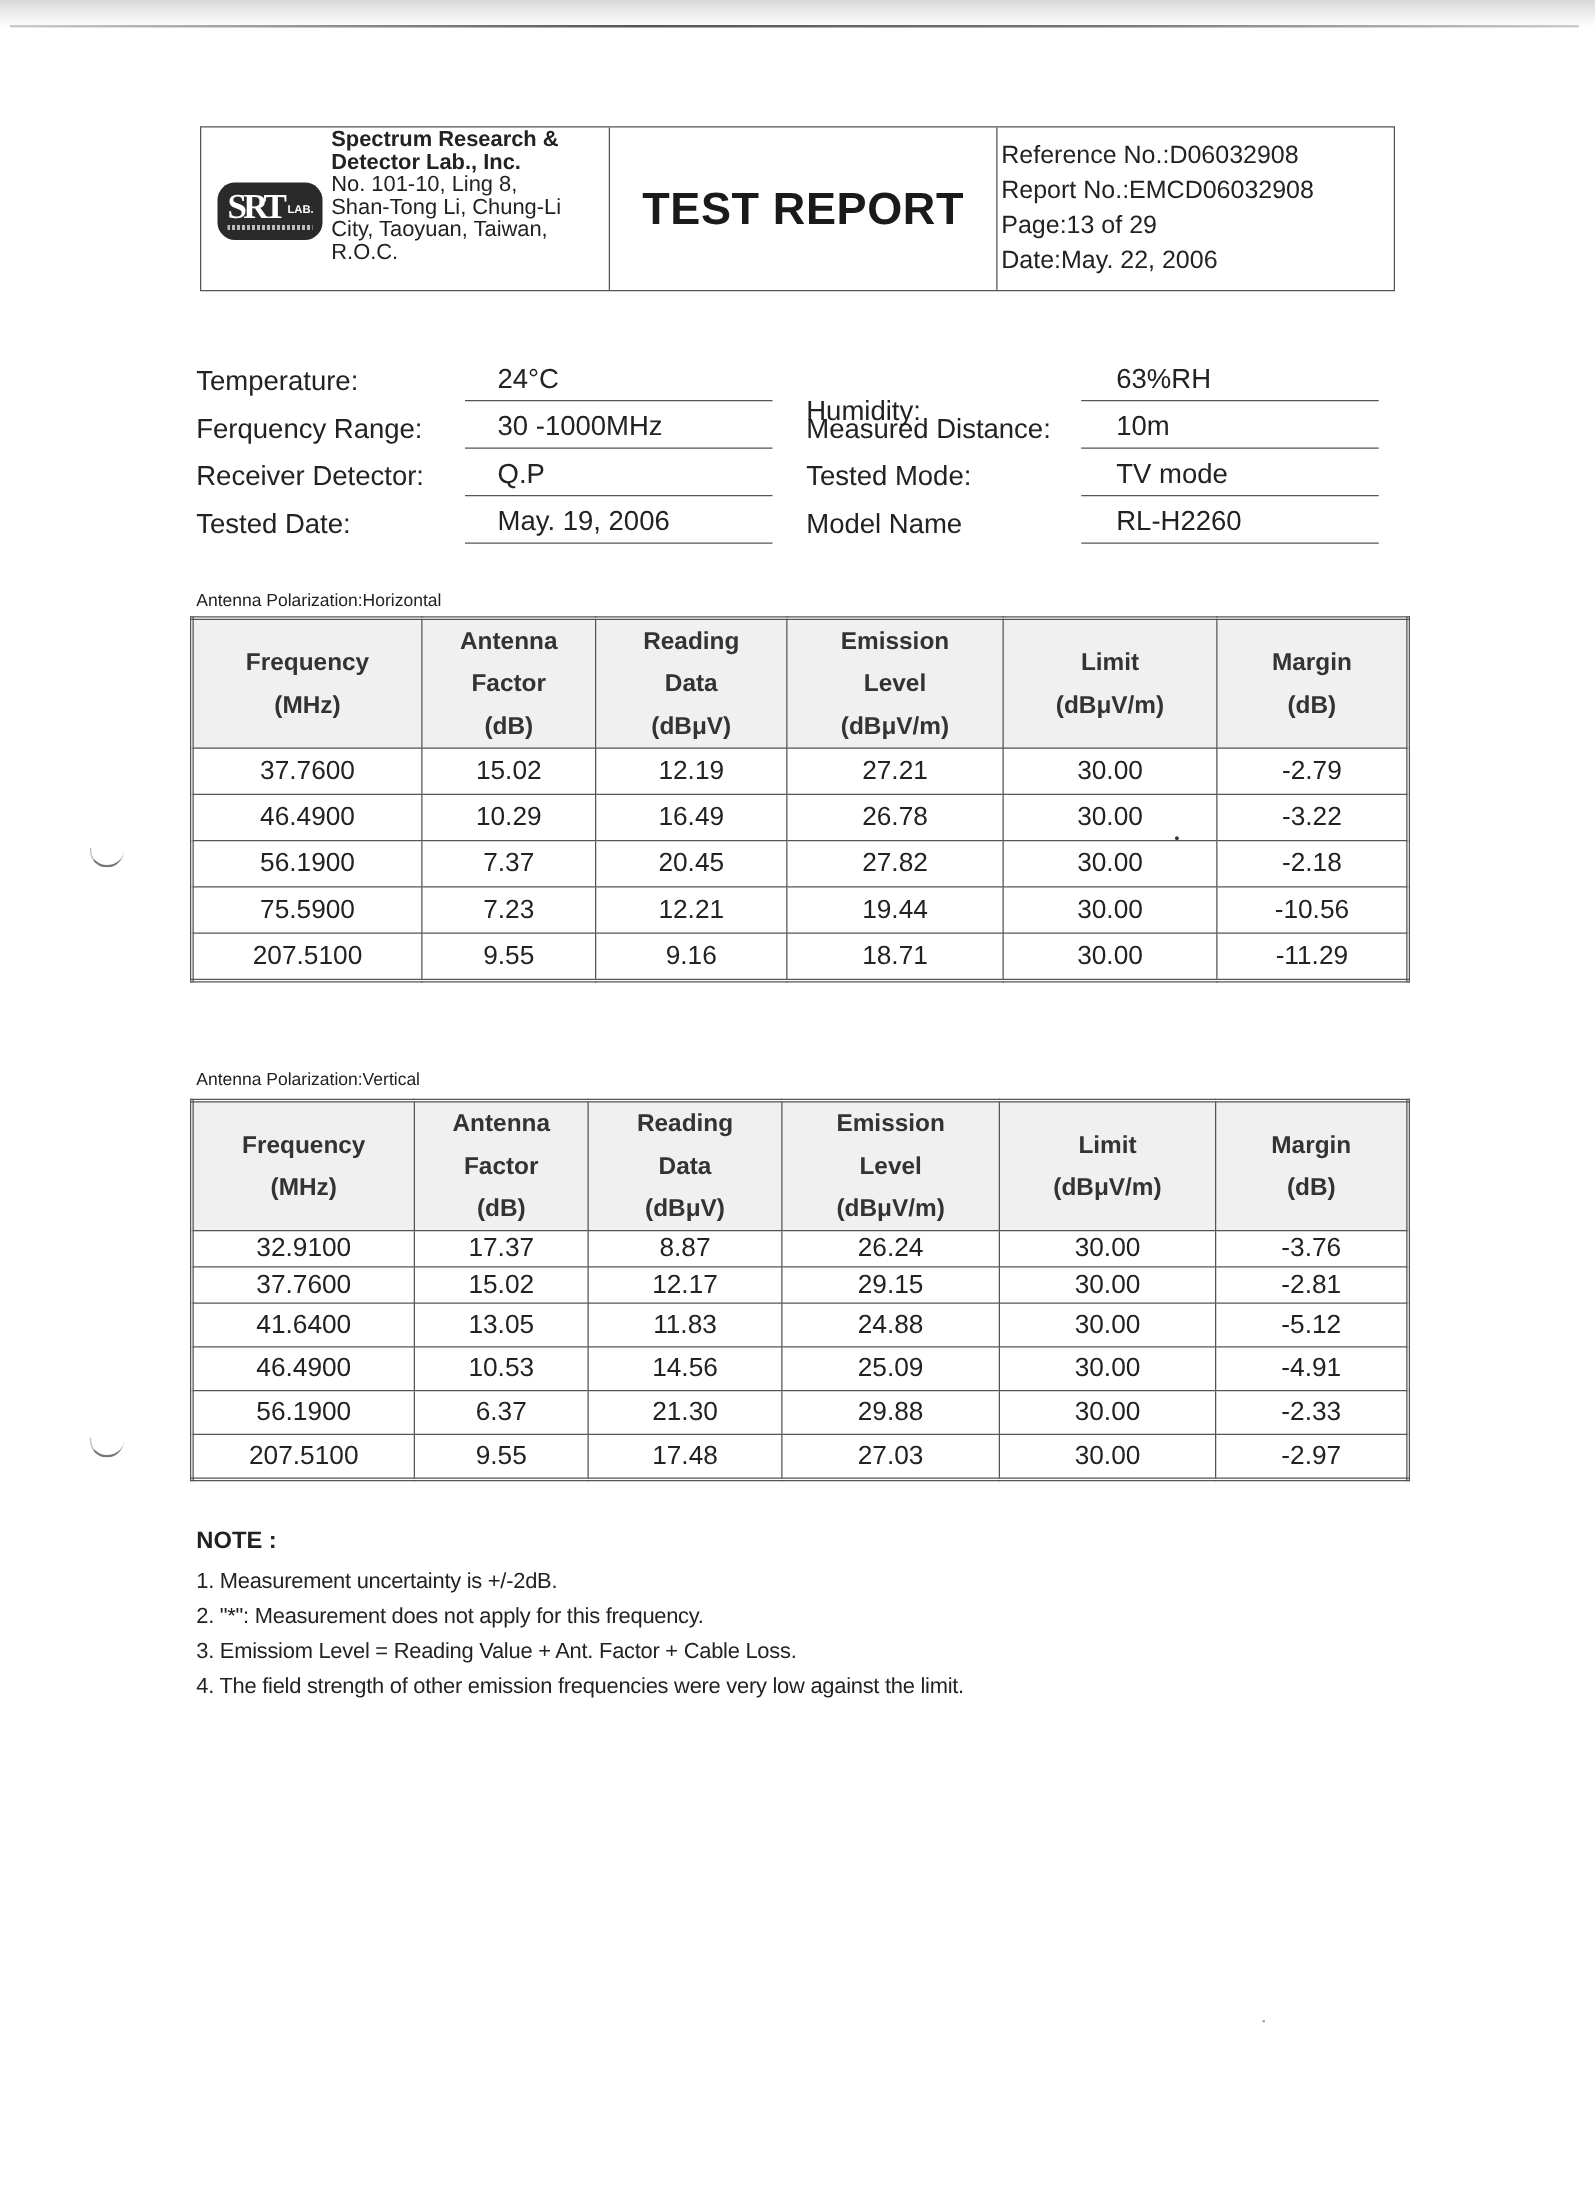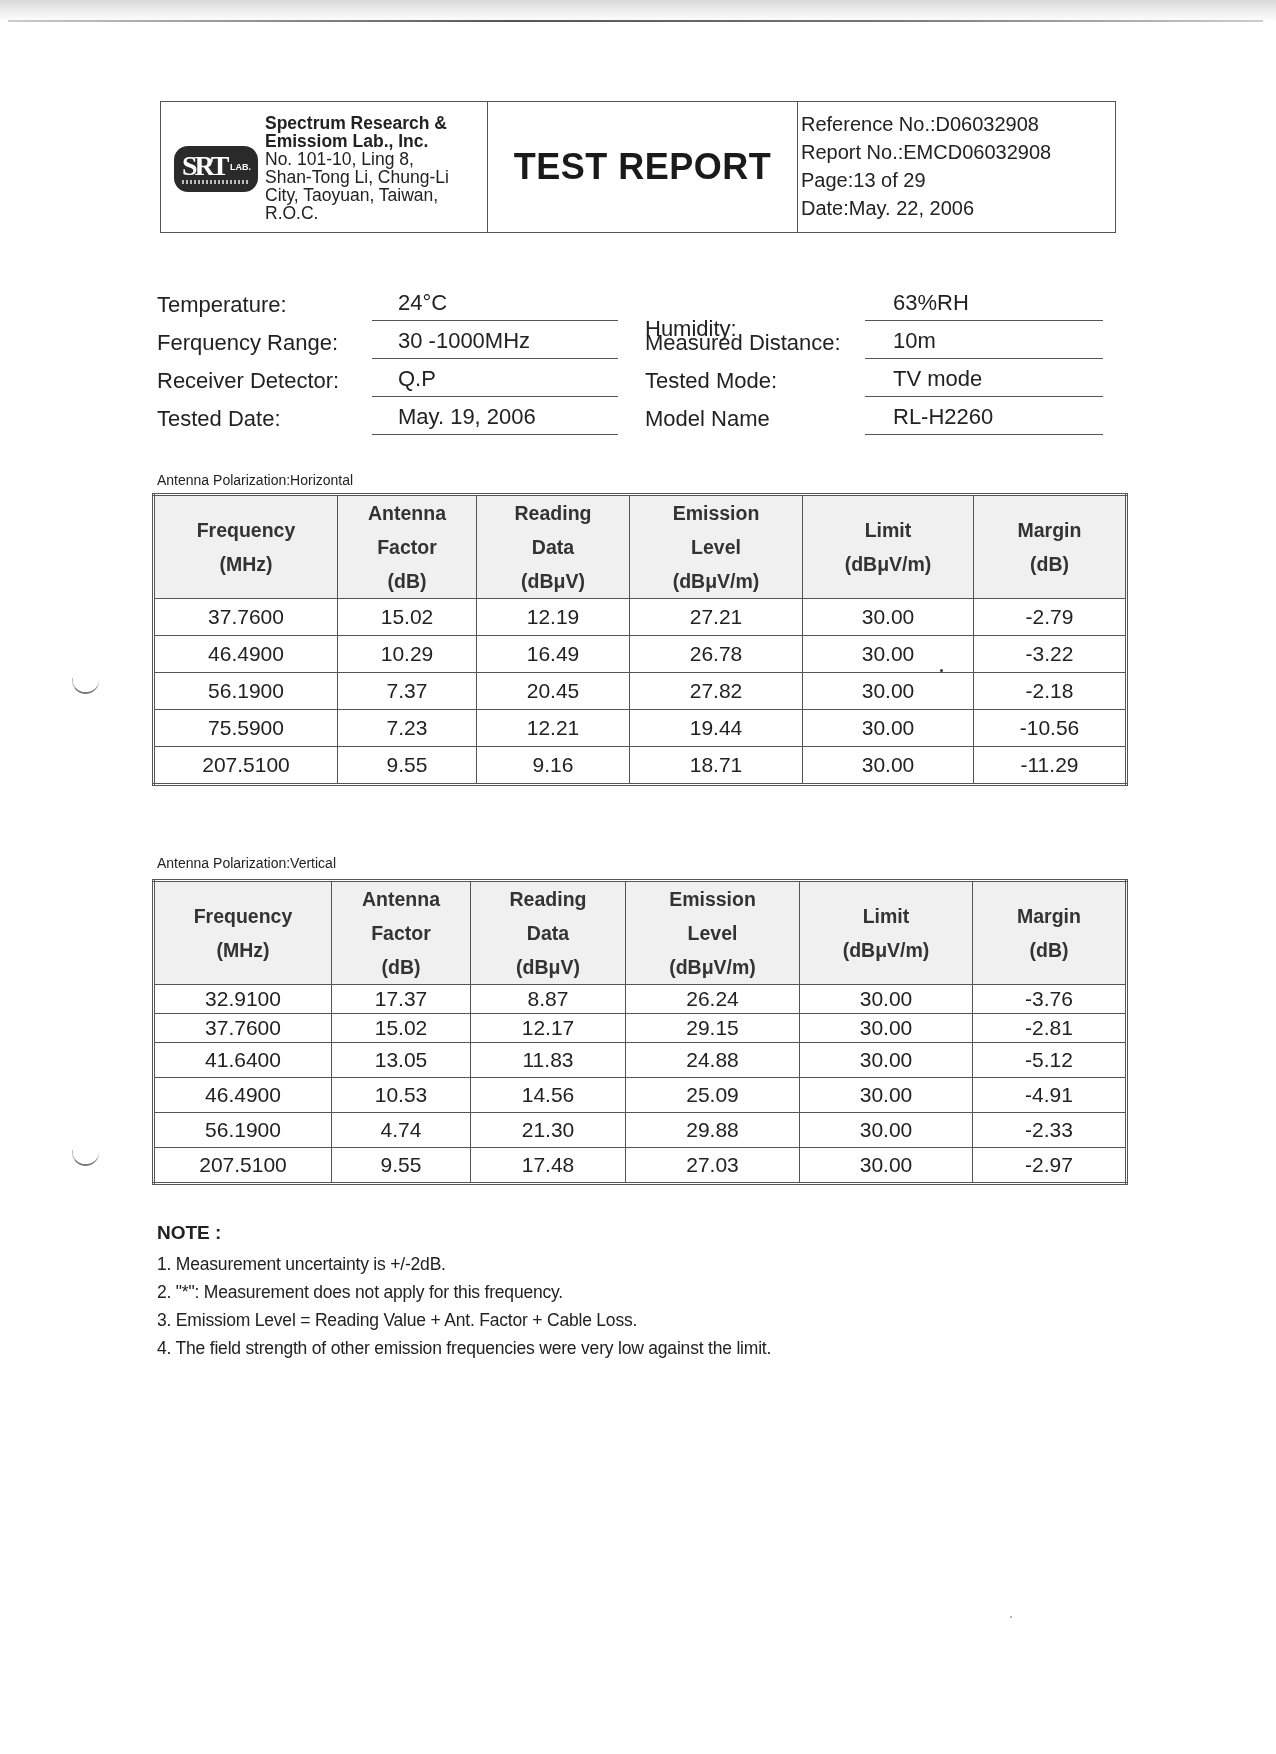--- a/index.html
+++ b/index.html
@@ -32,21 +32,21 @@
   .hdr-ref { flex: 1; padding: 8px 0 0 3px; }
   .logo {
     position: absolute; left: 13px; top: 44px; width: 84px; height: 46px;
     background: #2a2a2a; border-radius: 14px;
     color: #fff; font-weight: bold;
   }
   .logo .srt { position: absolute; left: 8px; top: 4px; font-size: 28px; letter-spacing: -3px; font-family: "Liberation Serif", serif; font-weight: bold;}
   .logo .lab { position: absolute; left: 56px; top: 16px; font-size: 9px; }
   .logo .stripe { position: absolute; left: 8px; right: 8px; top: 34px; height: 4px;
     background: repeating-linear-gradient(90deg, #bbb 0 2px, #2a2a2a 2px 4px); }
-  .lab-text { position: absolute; left: 104px; top: 12px; width: 220px; font-size: 17.5px; line-height: 18px; color:#222; }
+  .lab-text { position: absolute; left: 104px; top: 0; width: 220px; font-size: 17.5px; line-height: 18px; color:#222; }
   .lab-text .b { font-weight: bold; display:block; }
   .lab-text .n { display:block; }
   .title { font-size: 36px; font-weight: bold; letter-spacing: 0.5px; color:#1a1a1a; }
   .ref-line { font-size: 20px; line-height: 28px; color: #222; }
   
   .info { position: absolute; font-size: 22px; color: #222; }
   .info-label { position: absolute; white-space: nowrap; }
   .info-val { position: absolute; border-bottom: 1.5px solid #555; padding-left: 26px; box-sizing: border-box; height: 31px; line-height: 26px; white-space:nowrap; }
   
   .caption { position: absolute; left: 157px; font-size: 14px; color:#222; white-space:nowrap; }
@@ -79,21 +79,21 @@
 
 <div class="hdr">
   <div class="hdr-col hdr-lab">
     <div class="logo">
       <span class="srt">SRT</span>
       <span class="lab">LAB.</span>
       <span class="stripe"></span>
     </div>
     <div class="lab-text">
       <span class="b">Spectrum Research &amp;</span>
-      <span class="b">Emissiom Lab., Inc.</span>
+      <span class="b">Detector Lab., Inc.</span>
       <span class="n">No. 101-10, Ling 8,</span>
       <span class="n">Shan-Tong Li, Chung-Li</span>
       <span class="n">City, Taoyuan, Taiwan,</span>
       <span class="n">R.O.C.</span>
     </div>
   </div>
   <div class="hdr-col hdr-title">
     <span class="title">TEST REPORT</span>
   </div>
   <div class="hdr-col hdr-ref">
@@ -281,21 +281,21 @@
     <tr>
         <td>46.4900</td>
         <td>10.53</td>
         <td>14.56</td>
         <td>25.09</td>
         <td>30.00</td>
         <td>-4.91</td>
       </tr>
     <tr>
         <td>56.1900</td>
-        <td>4.74</td>
+        <td>6.37</td>
         <td>21.30</td>
         <td>29.88</td>
         <td>30.00</td>
         <td>-2.33</td>
       </tr>
     <tr>
         <td>207.5100</td>
         <td>9.55</td>
         <td>17.48</td>
         <td>27.03</td>

